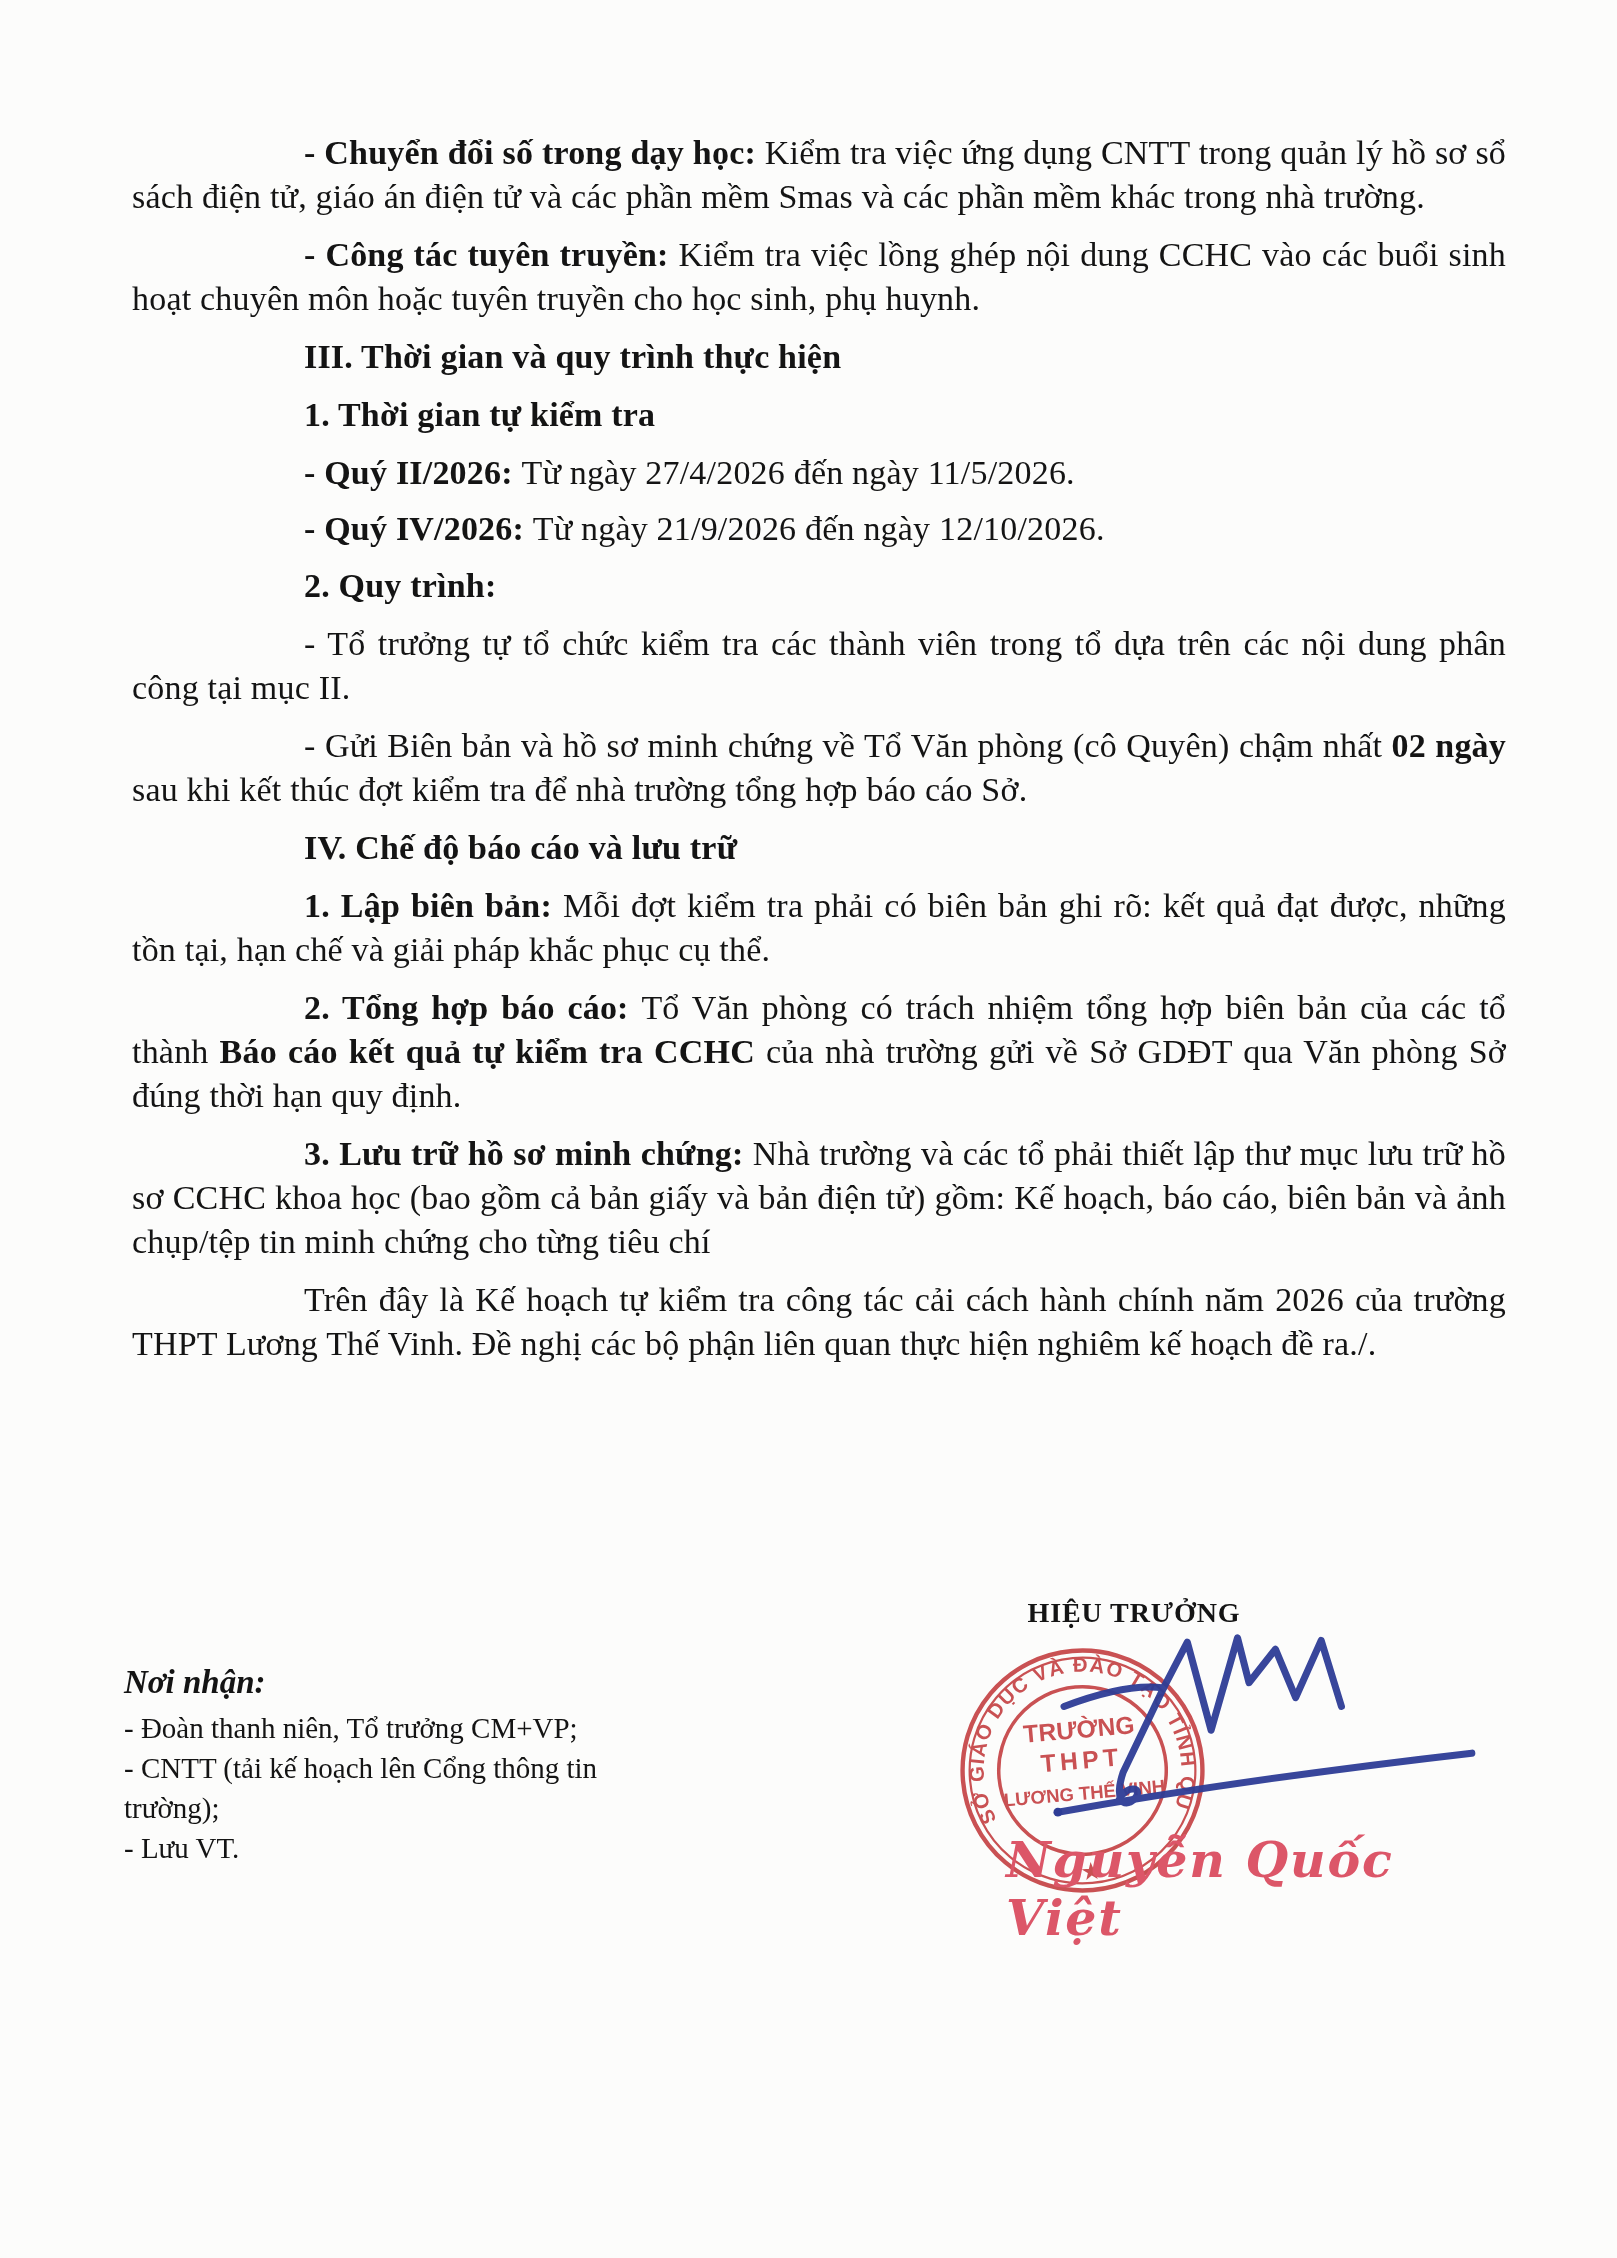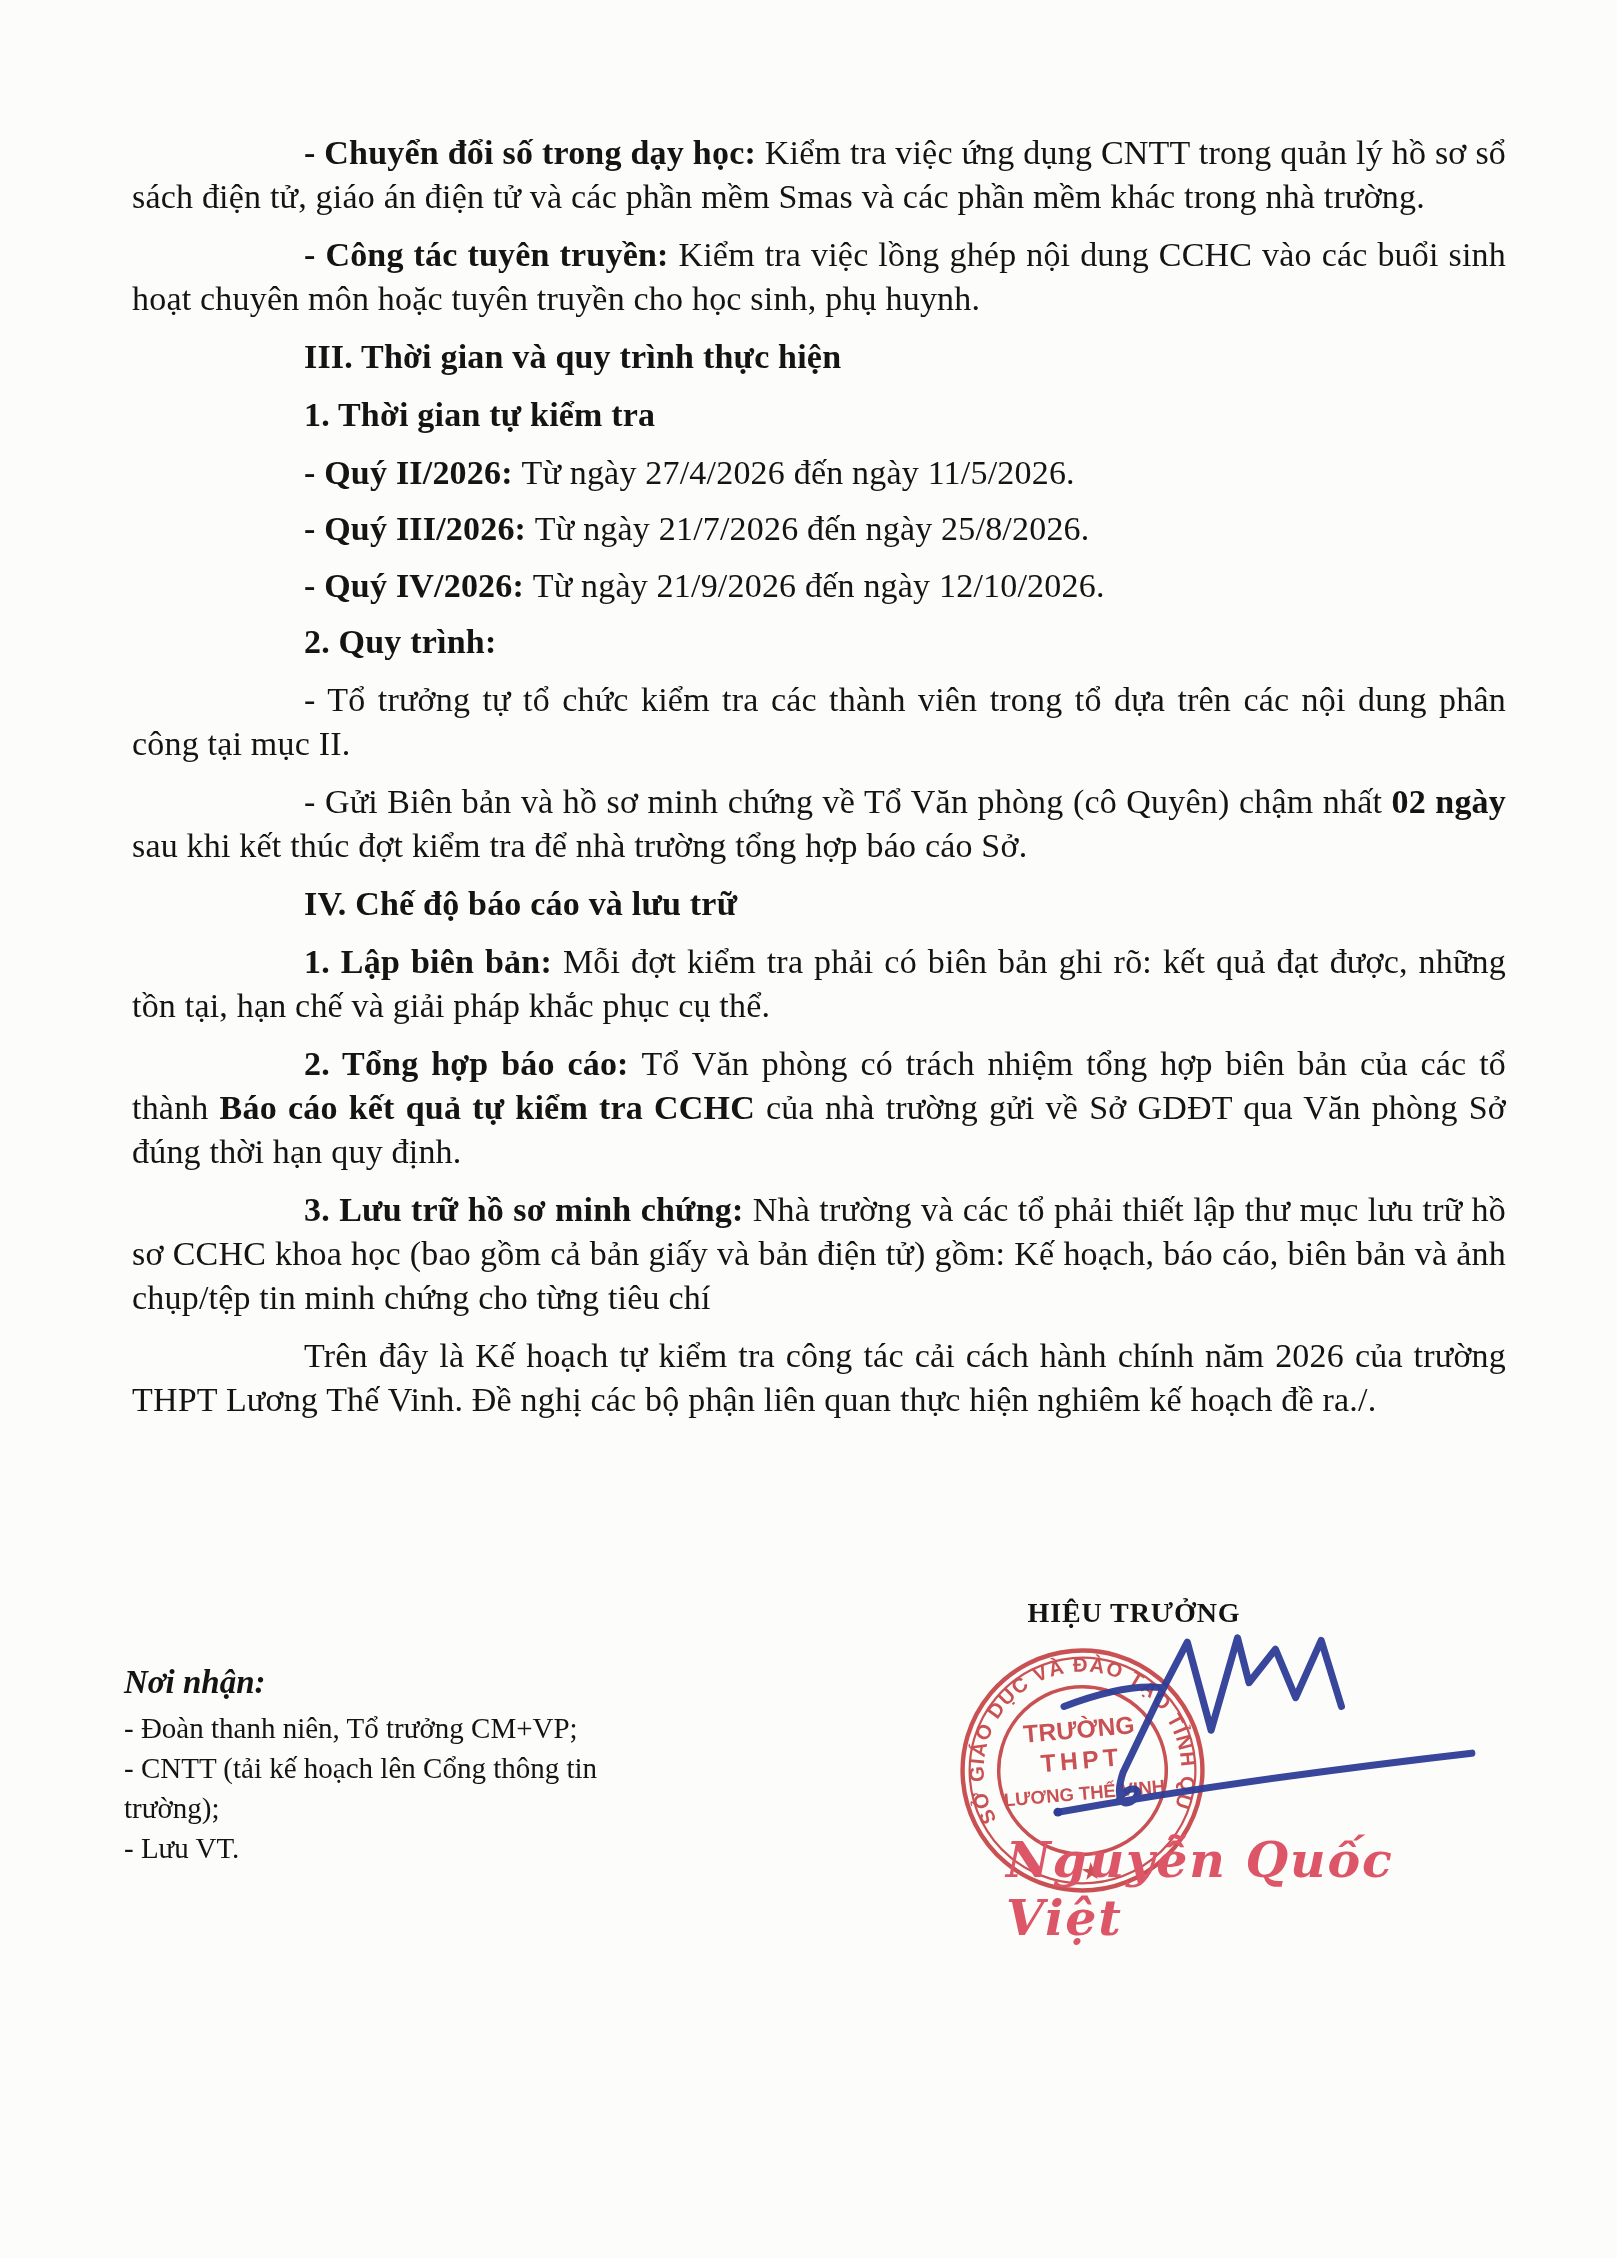--- a/index.html
+++ b/index.html
@@ -63,21 +63,20 @@
     <p class="para"><span class="b">- Chuyển đổi số trong dạy học: </span><span>Kiểm tra việc ứng dụng CNTT trong quản lý hồ sơ sổ sách điện tử, giáo án điện tử và các phần mềm Smas và các phần mềm khác trong nhà trường.</span></p>
 
     <p class="para"><span class="b">- Công tác tuyên truyền: </span><span>Kiểm tra việc lồng ghép nội dung CCHC vào các buổi sinh hoạt chuyên môn hoặc tuyên truyền cho học sinh, phụ huynh.</span></p>
 
     <p class="para head"><span>III. Thời gian và quy trình thực hiện</span></p>
 
     <p class="para head"><span>1. Thời gian tự kiểm tra</span></p>
 
     <p class="para qline"><span class="b">- Quý II/2026: </span><span>Từ ngày 27/4/2026 đến ngày 11/5/2026.</span></p>
 
-    <p class="para qline"><span class="b">- Quý III/2026: </span><span>Từ ngày 21/7/2026 đến ngày 25/8/2026.</span></p>
 
     <p class="para qline"><span class="b">- Quý IV/2026: </span><span>Từ ngày 21/9/2026 đến ngày 12/10/2026.</span></p>
 
     <p class="para head"><span>2. Quy trình:</span></p>
 
     <p class="para"><span>- Tổ trưởng tự tổ chức kiểm tra các thành viên trong tổ dựa trên các nội dung phân công tại mục II.</span></p>
 
 
     <p class="para"><span>- Gửi Biên bản và hồ sơ minh chứng về Tổ Văn phòng (cô Quyên) chậm nhất </span><span class="b">02 ngày </span><span>sau khi kết thúc đợt kiểm tra để nhà trường tổng hợp báo cáo Sở.</span></p>
 

